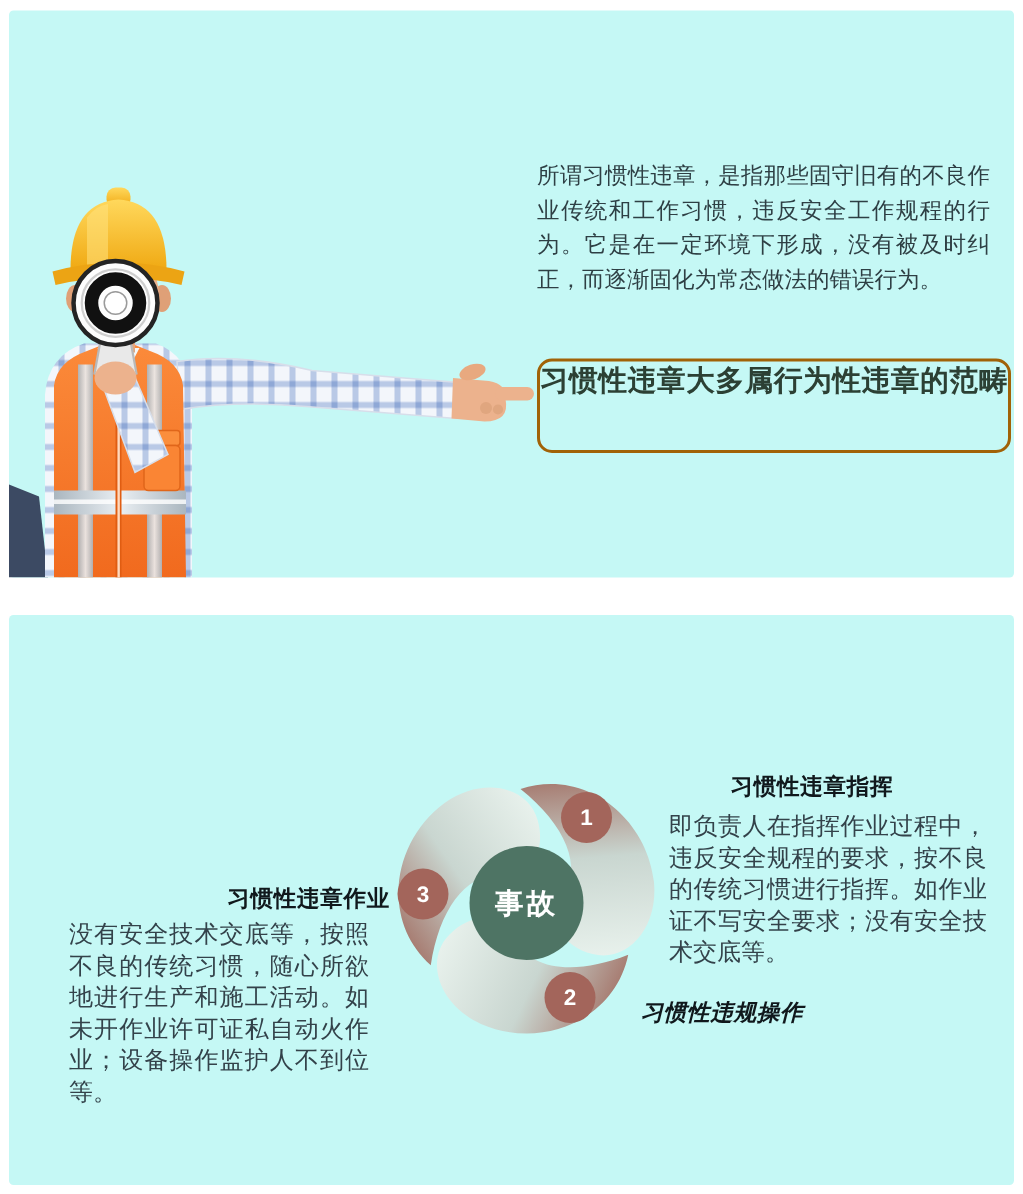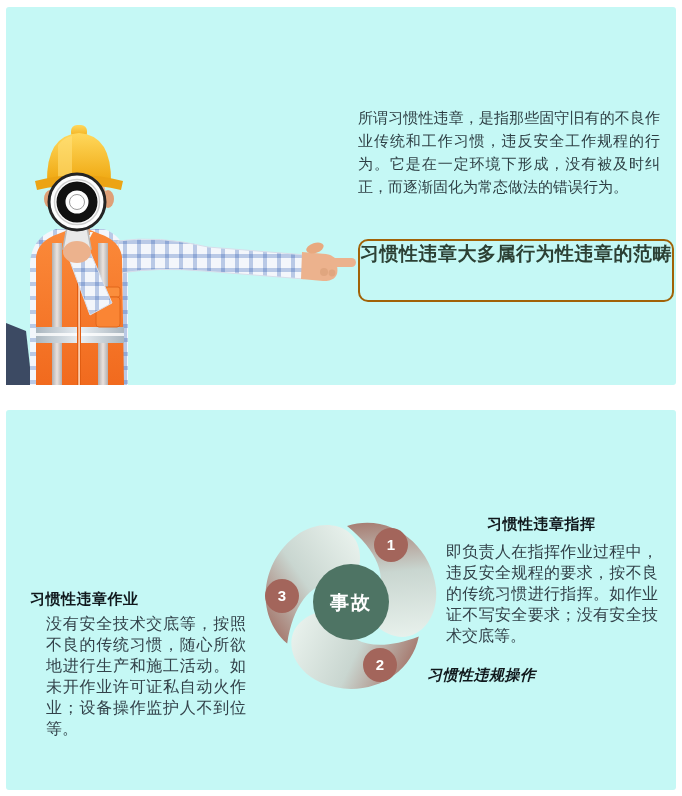--- a/index.html
+++ b/index.html
@@ -39,21 +39,21 @@
 
   .diagram-svg { position:absolute; left:225px; top:72px; width:240px; height:240px; }
 
   .blk-title { position:absolute; font-size:15px; font-weight:bold; color:#10181c; letter-spacing:.5px; }
   .blk-body  { position:absolute; font-size:16px; line-height:21px; color:#33424a; text-align:justify; }
 
   .t1-title { left:455px; top:105px;margin-left:26px; }
   .t1-body  { left:440px; top:131px; width:212px; }
   .t2-title { left:421px; top:256px;font-style:italic; }
   .t2-body  { left:421px; top:272px; width:216px; }
-  .t3-title { left:24px;  top:180px; width:198px; }
+  .t3-title { left:56px;  top:180px; width:198px; text-align:right; }
   .t3-body  { left:40px;  top:203px; width:200px; }
 
   .num-text { font-size:15px; font-weight:bold; fill:#ffffff; }
   .center-text { font-size:19px; font-weight:bold; fill:#ffffff; letter-spacing:2px; }
 </style>
 </head>
 <body>
 
 <div class="stage">
 

